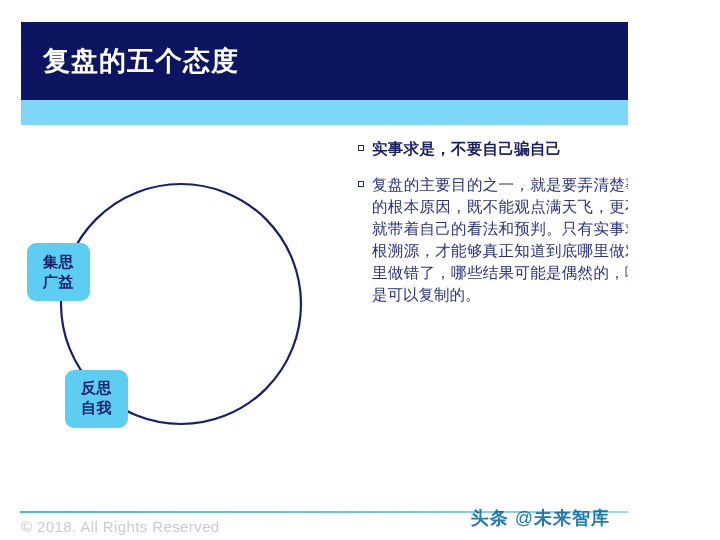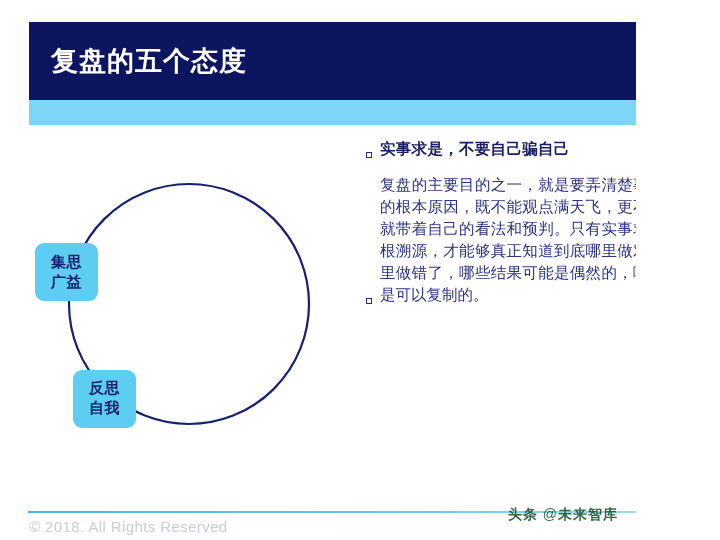--- a/index.html
+++ b/index.html
@@ -11,21 +11,21 @@
     height: 540px;
     background: #ffffff;
     font-family: "Liberation Sans", "DejaVu Sans", sans-serif;
     overflow: hidden;
     position: relative;
   }
 
   
   #slide {
     position: absolute;
-    left: 8px; top: 0;
+    left: 0; top: 0;
     width: 628px;
     height: 540px;
     background: #ffffff;
     overflow: hidden;
   }
 
   
   #header-bar {
     position: absolute;
     left: 21px;
@@ -94,21 +94,21 @@
 
   
   #text-panel {
     position: absolute;
     left: 358px;
     top: 138px;
     width: 330px;
   }
   .para {
     display: flex;
-    align-items: flex-end;
+    align-items: flex-start;
     margin-bottom: 2px;
   }
   .bullet {
     flex: 0 0 auto;
     width: 14px;
     padding-top: 6px;
     color: #20287a;
     font-size: 9px;
     line-height: 1;
   }
@@ -148,22 +148,22 @@
     left: 21px;
     top: 518px;
     color: #c9ccd1;
     font-size: 15px;
     letter-spacing: 0.4px;
   }
   #watermark {
     position: absolute;
     right: 18px;
     top: 506px;
-    color: #14532d;
-    font-size: 14px;
+    color: #0369a1;
+    font-size: 18px;
     font-weight: bold;
     letter-spacing: 1px;
     opacity: 0.88;
     white-space: nowrap;
   }
   #watermark .wm-at {
     font-weight: normal;
   }
 </style>
 </head>

